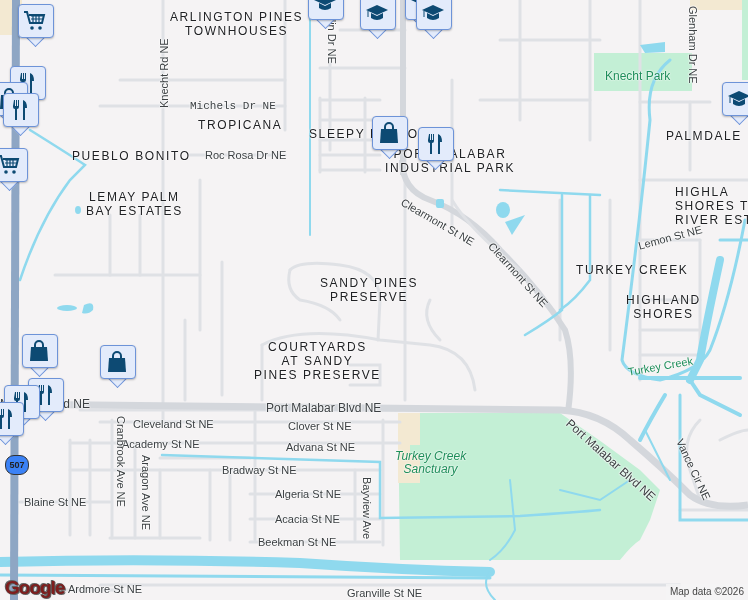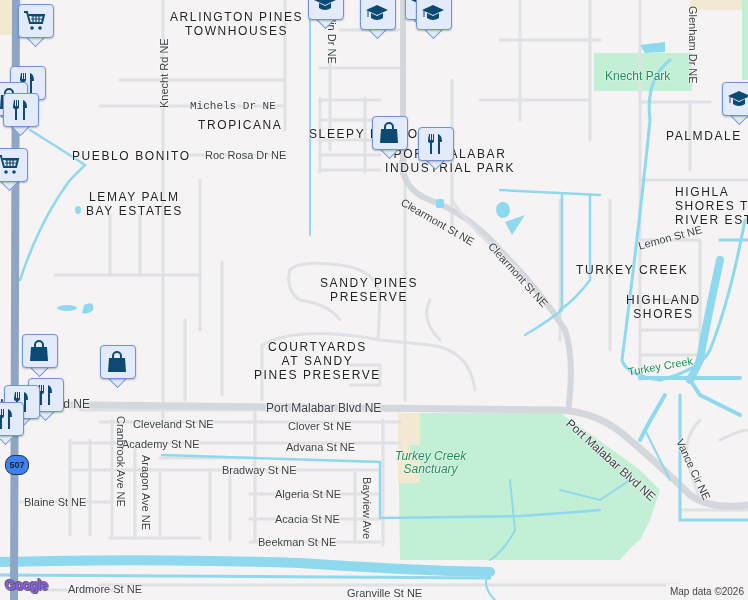--- a/index.html
+++ b/index.html
@@ -7,21 +7,21 @@
   #map{position:relative;width:748px;height:600px;overflow:hidden;background:#f5f3f4;}
   svg.base{position:absolute;left:0;top:0;}
   .lbl{position:absolute;white-space:nowrap;color:#3c4043;font-size:11px;line-height:12px;text-shadow:0 0 2px #fff,0 0 2px #fff,0 0 2px #fff;}
   .nb{position:absolute;white-space:nowrap;color:#202124;font-size:12px;letter-spacing:1.6px;line-height:14px;text-align:center;text-shadow:0 0 2px #fff,0 0 2px #fff;}
   .park{position:absolute;white-space:nowrap;color:#1e8e5a;font-size:12px;line-height:13px;text-align:center;text-shadow:0 0 2px #fff,0 0 2px #fff;}
   .rot{transform-origin:left top;}
   .pin{position:absolute;width:36px;height:44px;}
   .pin .box{position:absolute;left:0;top:0;width:34px;height:32px;background:#e3ebfb;border:1px solid #6d93d8;border-radius:4px;box-shadow:0 1px 2px rgba(0,0,0,.25);}
   .pin .tip{position:absolute;left:10px;top:25px;width:14px;height:14px;background:#e3ebfb;border-right:1px solid #6d93d8;border-bottom:1px solid #6d93d8;transform:rotate(45deg);}
   .pin svg{position:absolute;left:5px;top:5px;width:24px;height:24px;}
-  .google{position:absolute;left:5px;top:577px;font-size:14px;font-weight:bold;color:#8b5cf6;letter-spacing:-1px;text-shadow:0 0 1px #555,0 0 1px #555,1px 1px 0 #666,-1px -1px 0 #666;}
+  .google{position:absolute;left:5px;top:577px;font-size:19px;font-weight:bold;color:#7f1d1d;letter-spacing:-1px;text-shadow:0 0 1px #555,0 0 1px #555,1px 1px 0 #666,-1px -1px 0 #666;}
   .attr{position:absolute;right:0;top:584px;height:16px;padding:0 4px;background:rgba(245,243,244,.85);font-size:10px;line-height:16px;color:#444;}
 </style>
 </head>
 <body>
 
 <div id="map">
   <svg class="base" width="748" height="600" viewBox="0 0 748 600">
 
     <rect x="0" y="0" width="22" height="35" fill="#f3e9d2"></rect>
     <rect x="690" y="0" width="58" height="10" fill="#f3e9d2"></rect>

